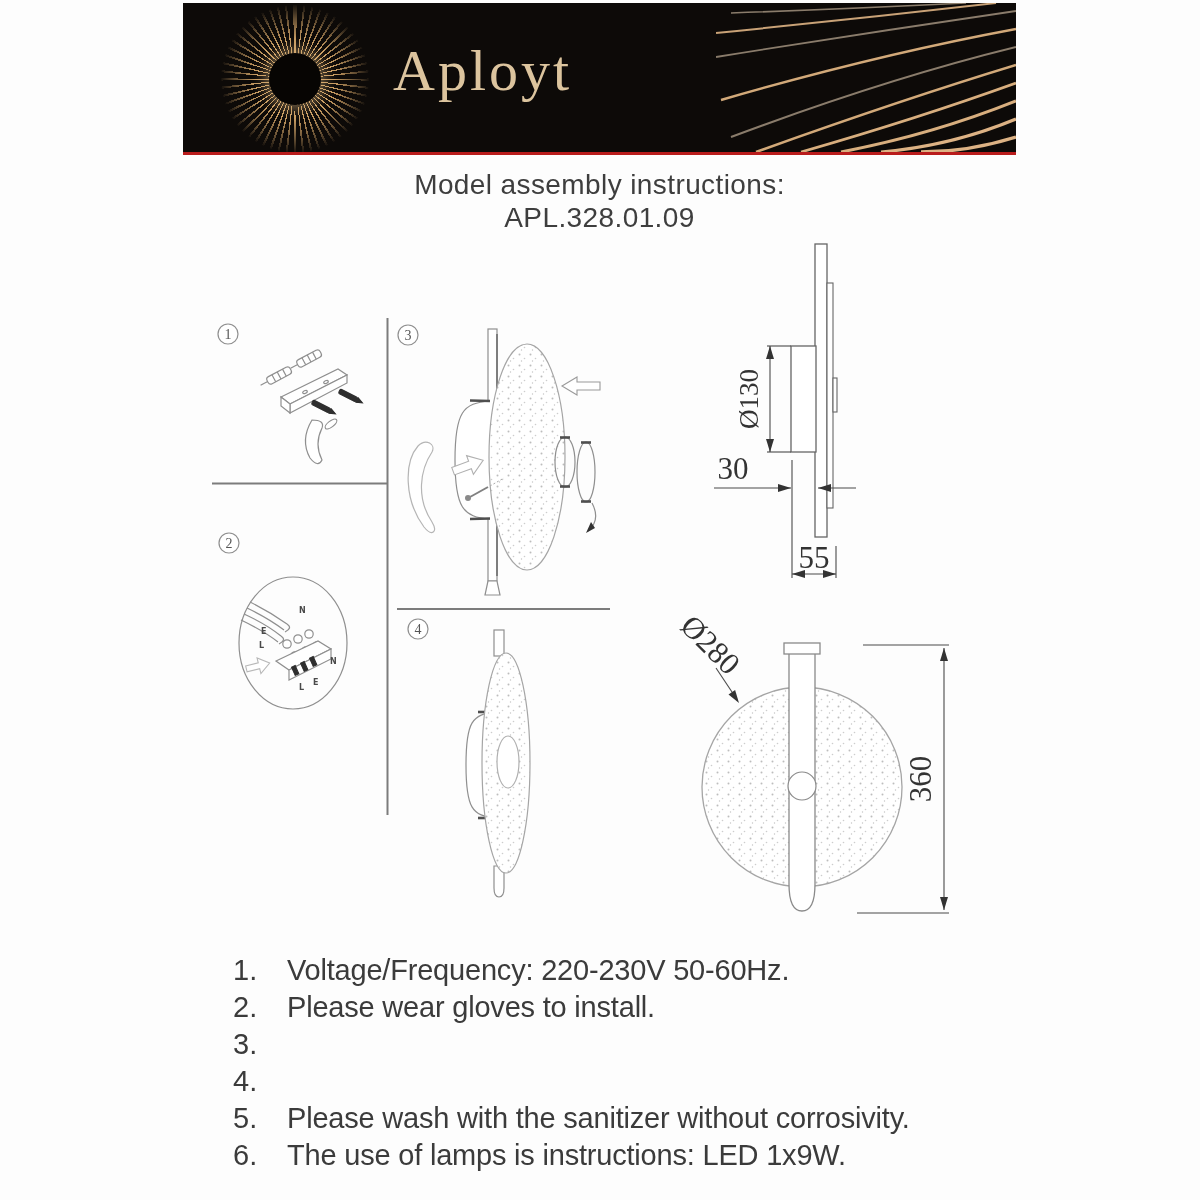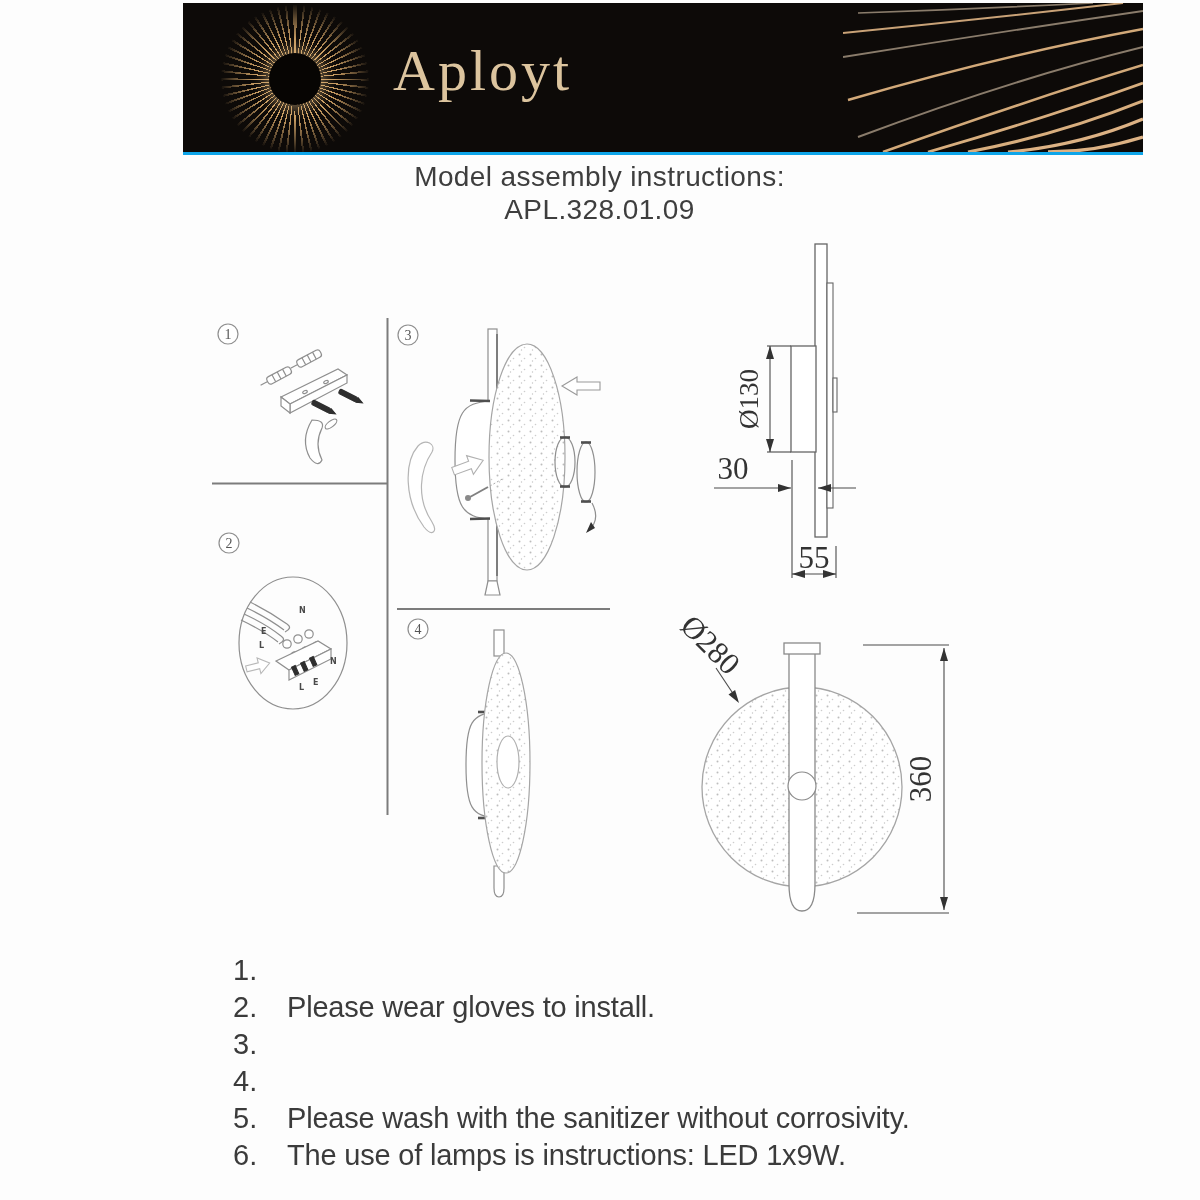--- a/index.html
+++ b/index.html
@@ -1,31 +1,31 @@
 <!DOCTYPE html>
 <html><head>
 <meta charset="utf-8">
 <style>
   html,body{margin:0;padding:0;background:#ffffff;}
   .page{position:relative;width:1200px;height:1200px;background:#fdfdfd;overflow:hidden;
         font-family:"Liberation Sans",sans-serif;}
   
-  .header{position:absolute;left:183px;top:3px;width:960px;height:149px;background:#0d0a08;
-          border-bottom:3px solid #0ea5e9;overflow:hidden;}
+  .header{position:absolute;left:183px;top:3px;width:833px;height:149px;background:#0d0a08;
+          border-bottom:3px solid #b91c1c;overflow:hidden;}
   .sunburst{position:absolute;left:38px;top:2px;width:148px;height:148px;border-radius:50%;
             background:
               radial-gradient(circle, rgba(13,10,8,0) 0 38%, rgba(13,10,8,.55) 58%, #0d0a08 72%),
               repeating-conic-gradient(from 0deg, #c99d63 0deg 1.7deg, #0d0a08 1.7deg 6.4deg);}
   .sunburst-hole{position:absolute;left:48px;top:48px;width:52px;height:52px;border-radius:50%;
             background:#070503;box-shadow:0 0 14px 4px rgba(233,195,138,.5);}
   .brand{position:absolute;left:210px;top:34px;font-family:"Liberation Serif",serif;
          font-size:58px;font-weight:400;color:#dcc49e;letter-spacing:3px;}
   .rays{position:absolute;right:0;top:0;}
   
-  .title-block{position:absolute;left:183px;top:160px;width:833px;text-align:center;color:#3e3e3e;}
+  .title-block{position:absolute;left:183px;top:168px;width:833px;text-align:center;color:#3e3e3e;}
   .title-line{font-size:28px;line-height:33px;letter-spacing:.4px;}
   
   .diagram-svg{position:absolute;left:180px;top:240px;}
   .ln{stroke:#8f8f8f;stroke-width:1.2;fill:none;}
   .lnw{stroke:#8f8f8f;stroke-width:1.2;fill:#ffffff;}
   .lnd{stroke:#5d5d5d;stroke-width:1.3;fill:none;}
   .edge{stroke:#4f4f4f;stroke-width:2.6;fill:none;}
   .dimln{stroke:#4a4a4a;stroke-width:1.1;fill:none;}
   .divider{stroke:#7c7c7c;stroke-width:2;fill:none;}
   .arrowfill{fill:#333333;stroke:none;}
@@ -255,20 +255,21 @@
         <polygon class="arrowfill" points="944,648 940,661 948,661"></polygon>
         <polygon class="arrowfill" points="944,910 940,897 948,897"></polygon>
         <text class="dim" x="931" y="779" text-anchor="middle" transform="rotate(-90 931 779)">360</text>
       </g>
     </g>
   </svg>
 
   <div class="instructions">
     <div class="instr-row">
       <span class="instr-num">1.</span>
+      <span class="instr-text">Voltage/Frequency: 220-230V 50-60Hz.</span>
     </div>
     <div class="instr-row">
       <span class="instr-num">2.</span>
       <span class="instr-text">Please wear gloves to install.</span>
     </div>
     <div class="instr-row">
       <span class="instr-num">3.</span>
     </div>
     <div class="instr-row">
       <span class="instr-num">4.</span>

